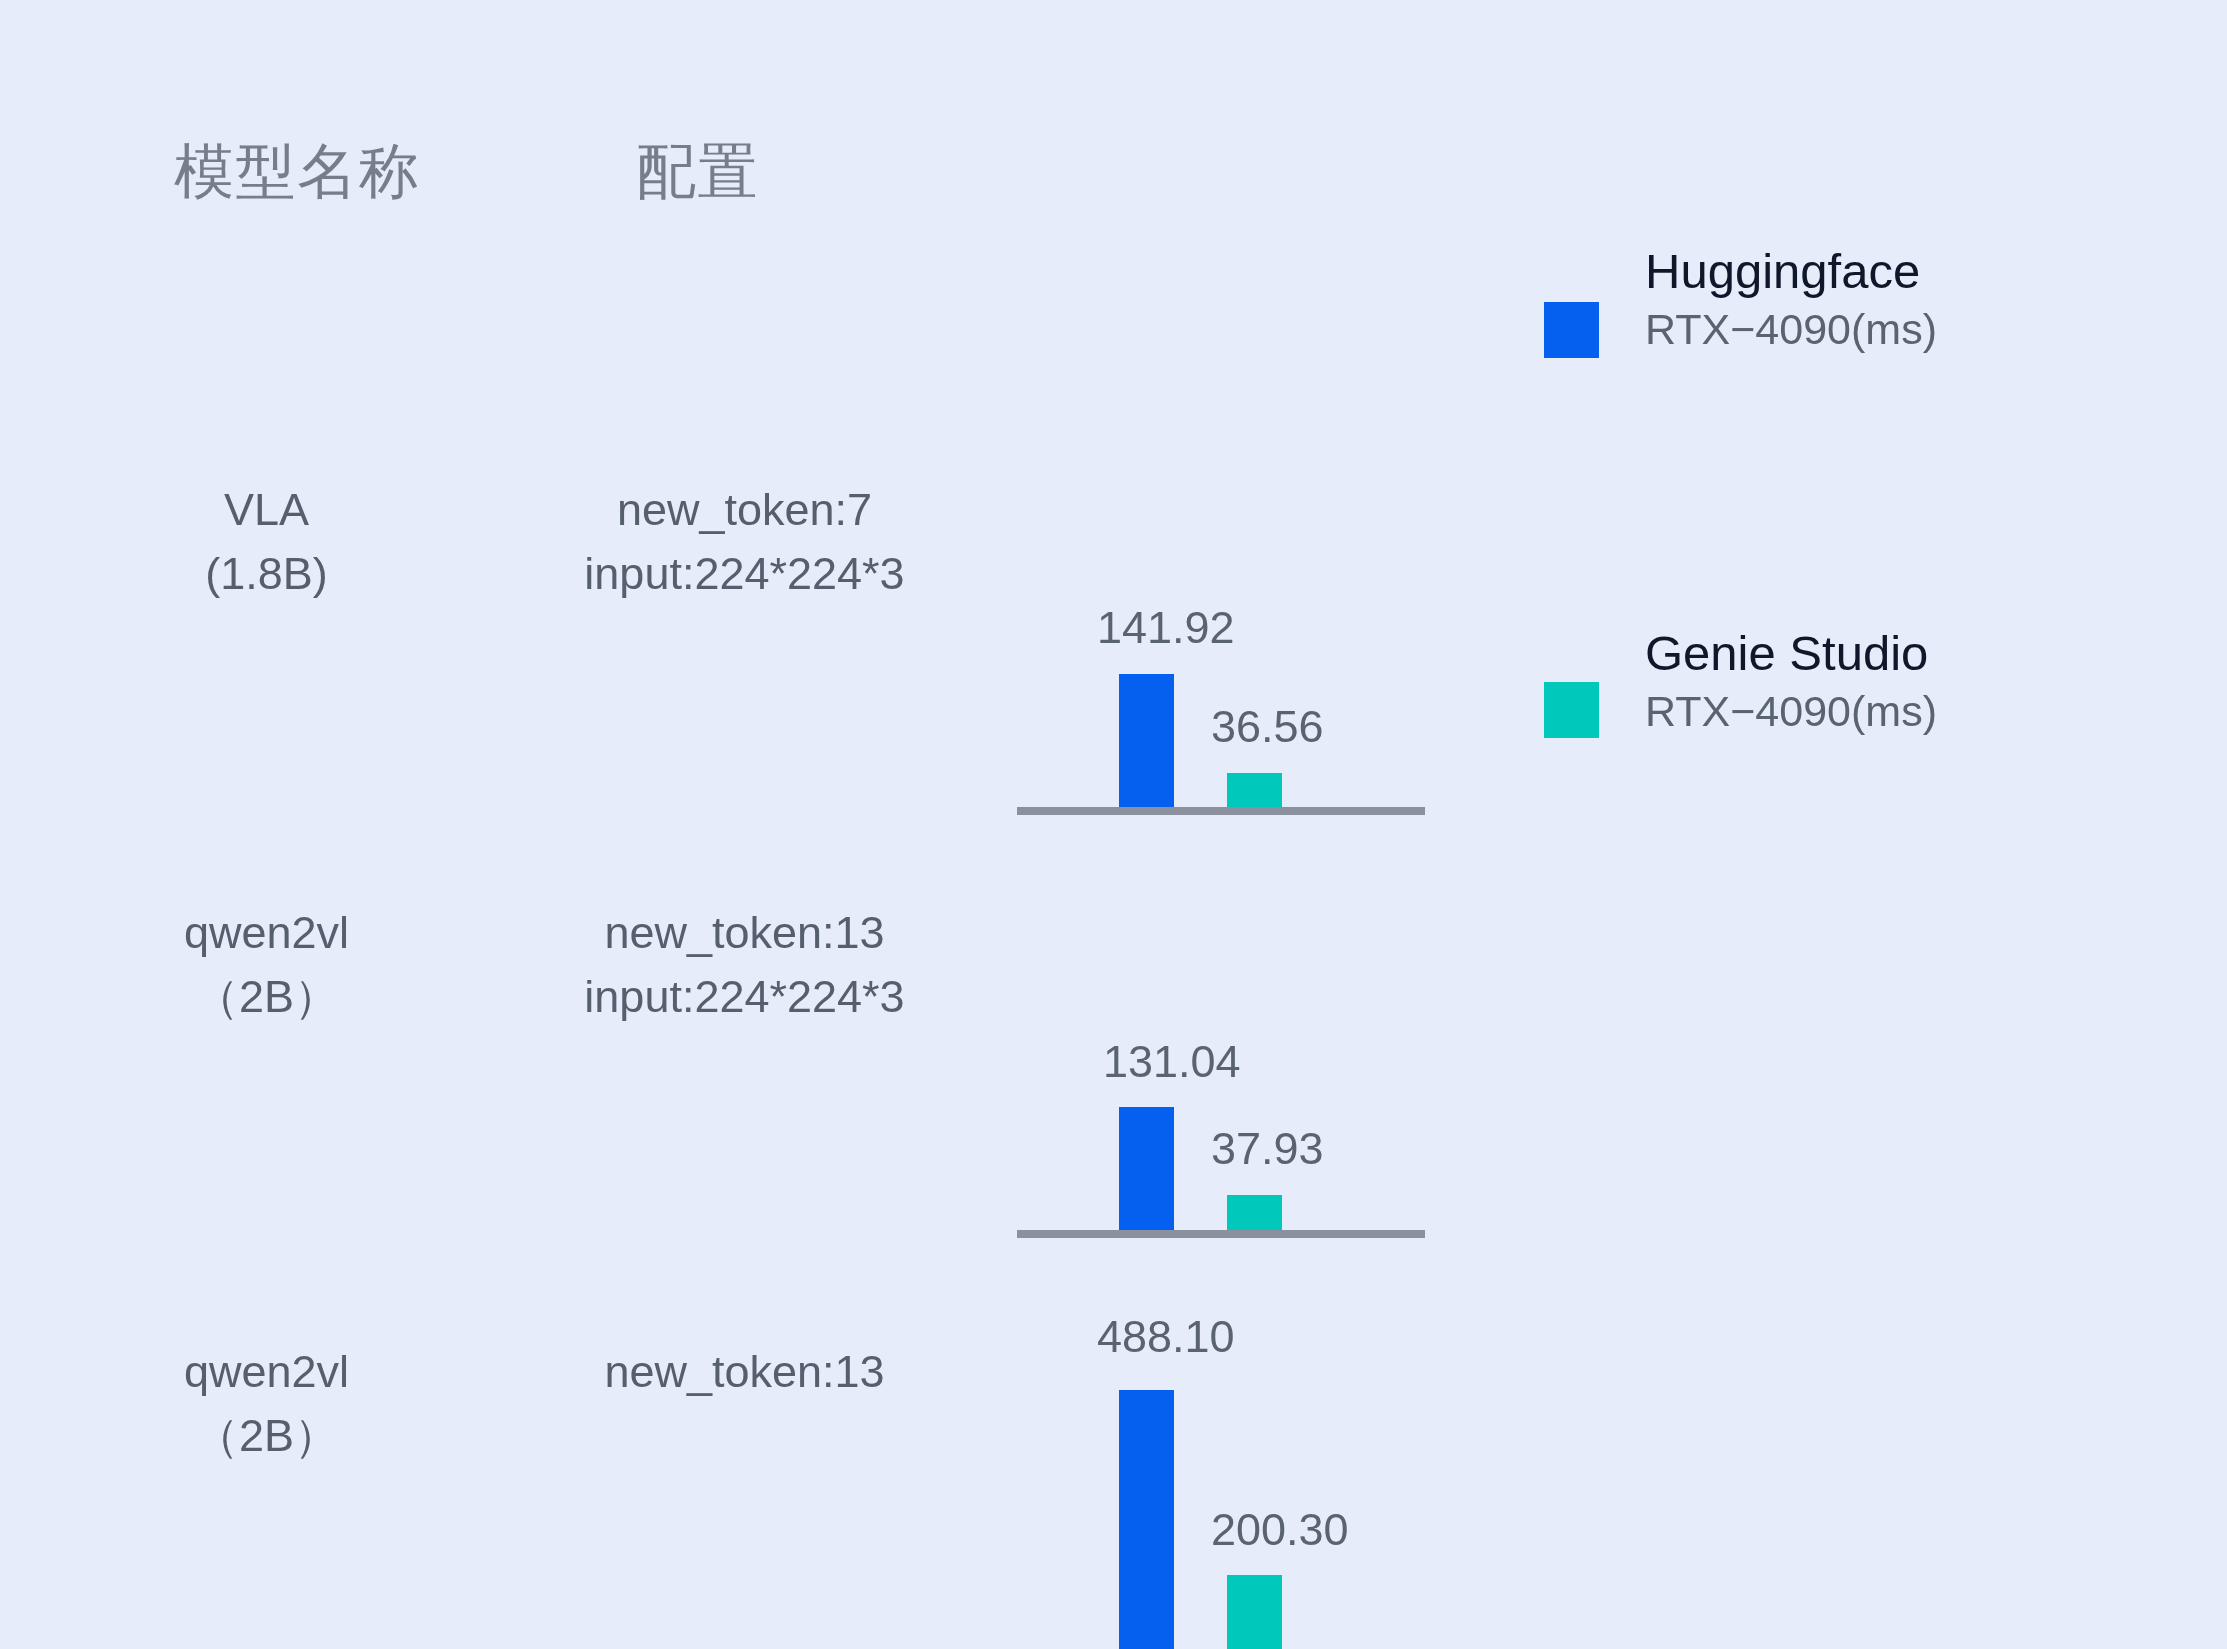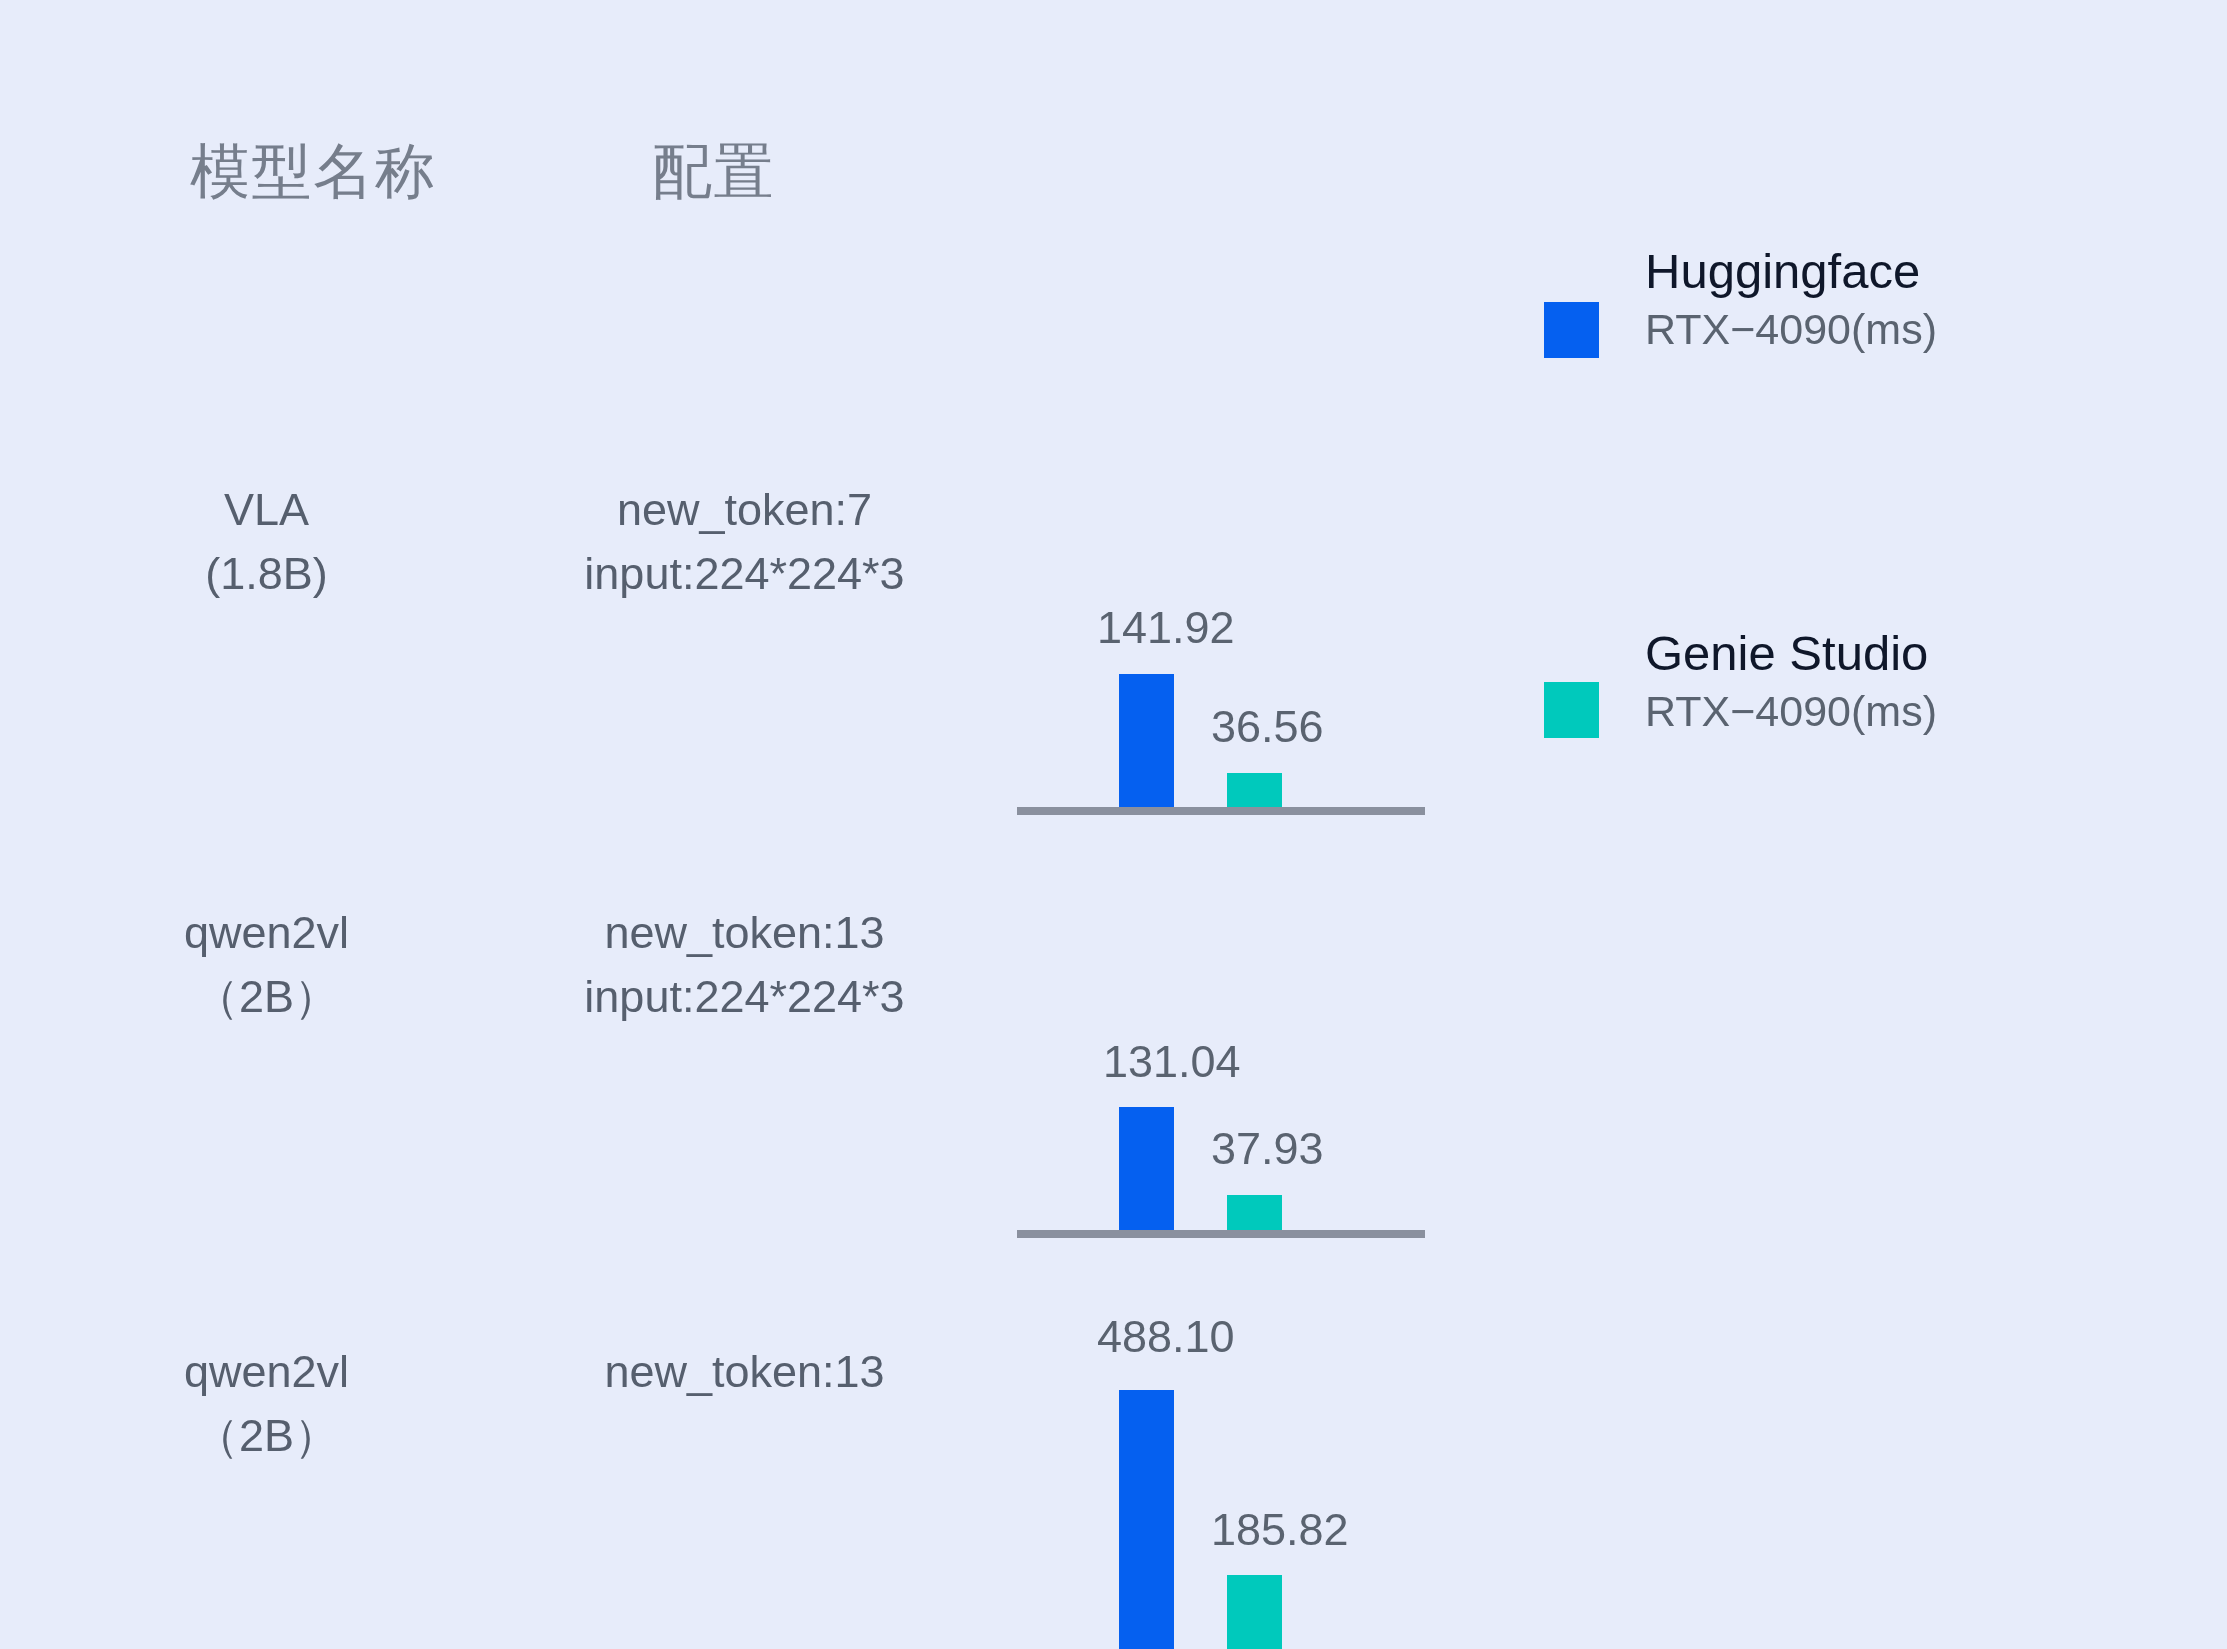--- a/index.html
+++ b/index.html
@@ -23,21 +23,20 @@
   }
 
   
   .col-header {
     position: absolute;
     color: #767e8c;
     font-size: 60px;
     font-weight: 400;
     letter-spacing: 1.6px;
     white-space: nowrap;
-    margin-left: 16px;
   }
   #header-model-name { left: 174px; top: 132px; }
   #header-config     { left: 636px; top: 132px; }
 
   
   .row { position: absolute; left: 0; width: 2227px; }
   #row-0 { top: 439px;  height: 376px; }
   #row-1 { top: 862px; height: 376px; }
   #row-2 { top: 1301px; height: 376px; }
 
@@ -181,21 +180,21 @@
   <div class="row" id="row-2">
     <div class="cell-model">
       <span class="cell-line">qwen2vl</span>
       <span class="cell-line">（2B）</span>
     </div>
     <div class="cell-config">
       <span class="cell-line">new_token:13</span>
     </div>
     <div class="chart-cell">
       <div class="bar-value value-hf" style="bottom:314px;">488.10</div>
-      <div class="bar-value value-gs" style="bottom:121px;">185.82</div>
+      <div class="bar-value value-gs" style="bottom:121px;">200.30</div>
       <div class="bar bar-hf overflow" style="height:287px;"></div>
       <div class="bar bar-gs" style="height:94px;"></div>
 
     </div>
   </div>
 
   <div id="legend">
     <div class="legend-item">
       <div class="legend-swatch hf"></div>
       <div class="legend-text" id="legend-text-hf">

